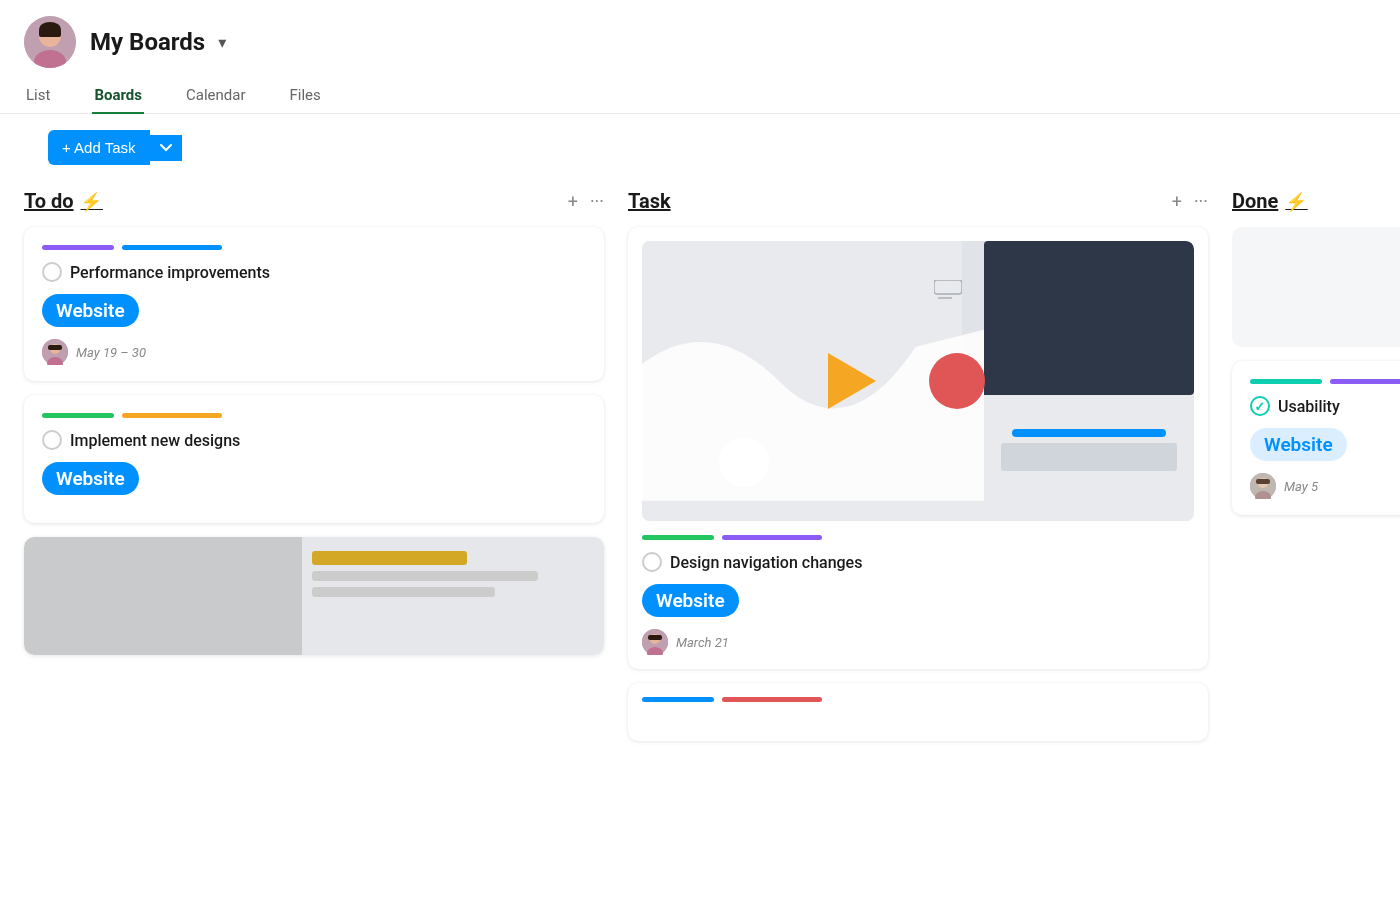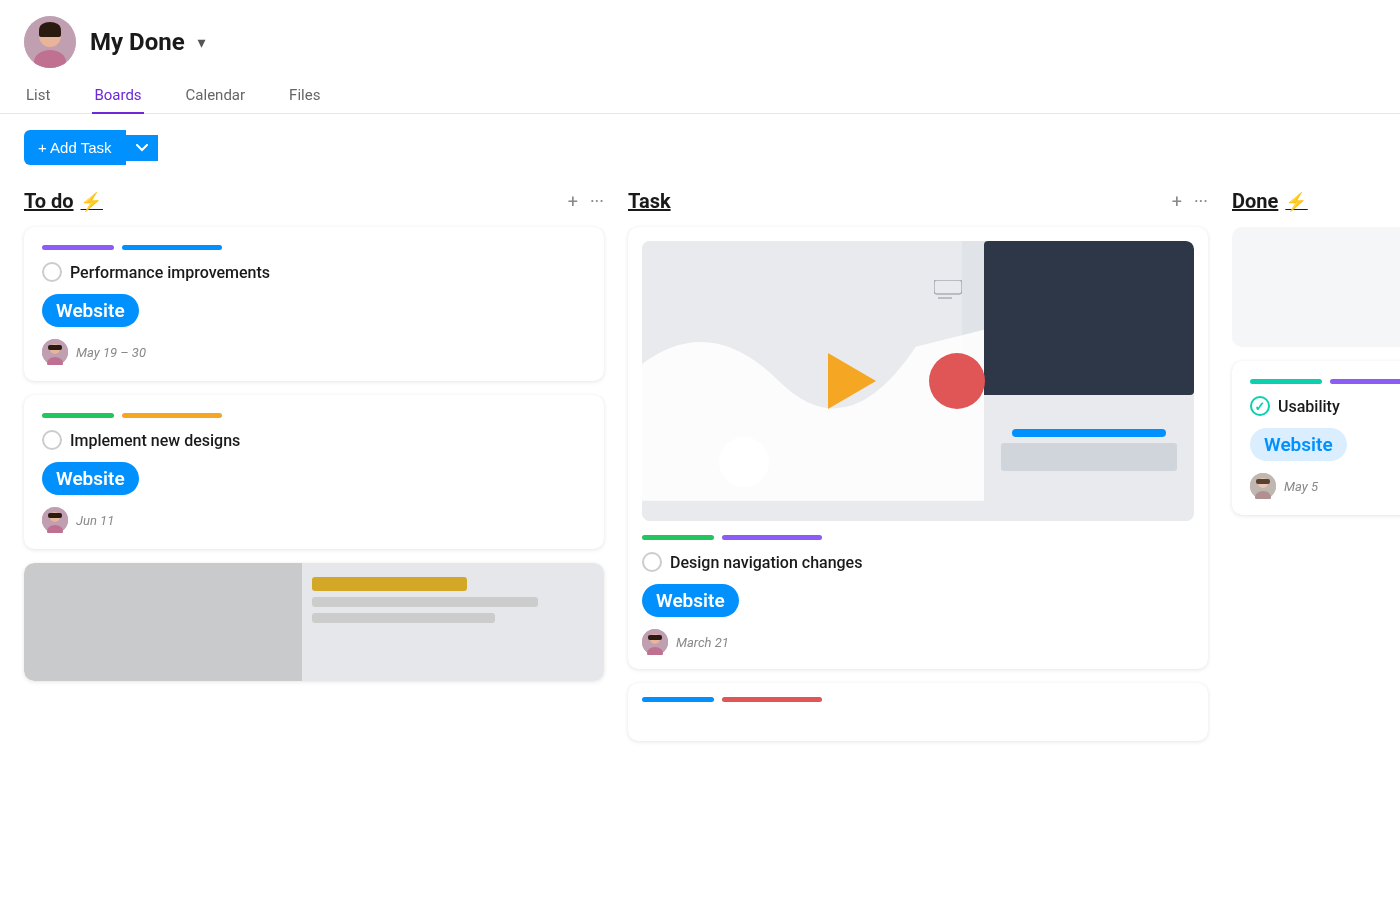--- a/index.html
+++ b/index.html
@@ -55,36 +55,37 @@
     .tab {
       padding: 8px 2px;
       font-size: 15px;
       cursor: pointer;
       color: #666;
       border-bottom: 2px solid transparent;
       margin-bottom: -1px;
       font-weight: 400;
     }
     .tab.active {
-      color: #6d28d9;
-      border-bottom: 2px solid #6d28d9;
-      font-weight: 400;
+      color: #14532d;
+      border-bottom: 2px solid #15803d;
+      font-weight: 700;
     }
 
     
     .toolbar {
       padding: 16px 24px;
     }
     .add-task-btn {
       display: flex;
       align-items: center;
       border-radius: 6px;
       overflow: hidden;
       border: none;
       cursor: pointer;
+      margin-left: 24px;
     }
     .add-task-main {
       background: #0091FF;
       color: #fff;
       padding: 9px 14px;
       font-size: 15px;
       font-weight: 500;
       display: flex;
       align-items: center;
       gap: 5px;
@@ -330,21 +331,21 @@
         <circle cx="26" cy="20" r="11" fill="#e8b49a"></circle>
 
         <ellipse cx="26" cy="46" rx="16" ry="12" fill="#c07090"></ellipse>
 
         <ellipse cx="26" cy="13" rx="11" ry="7" fill="#2a1a10"></ellipse>
         <rect x="15" y="13" width="22" height="8" fill="#2a1a10" rx="2"></rect>
       </svg>
     </div>
     <div>
       <div class="title-group">
-        <span class="page-title">My Done</span>
+        <span class="page-title">My Boards</span>
         <span class="chevron-down">▾</span>
       </div>
     </div>
   </div>
   <div class="tabs">
     <span class="tab">List</span>
     <span class="tab active">Boards</span>
     <span class="tab">Calendar</span>
     <span class="tab">Files</span>
   </div>
@@ -401,31 +402,20 @@
     <div class="card">
       <div class="card-tags">
         <div class="tag-bar" style="background:#22C55E;width:72px;"></div>
         <div class="tag-bar" style="background:#F5A623;width:100px;"></div>
       </div>
       <div class="card-title">
         <span class="check-circle"></span>
         <span>Implement new designs</span>
       </div>
       <div class="badge">Website</div>
-      <div class="card-footer">
-        <div class="mini-avatar">
-          <svg viewBox="0 0 26 26" width="26" height="26">
-              <circle cx="13" cy="13" r="13" fill="#c0a0b0"></circle>
-              <circle cx="13" cy="10" r="5" fill="#e8b49a"></circle>
-              <ellipse cx="13" cy="24" rx="8" ry="6" fill="#c07090"></ellipse>
-              <rect x="6" y="6" width="14" height="5" fill="#2a1a10" rx="2"></rect>
-            </svg>
-        </div>
-        <span>Jun 11</span>
-      </div>
     </div>
 
     <div class="card" style="padding:0;overflow:hidden;">
       <div style="width:100%;height:118px;background:#f0f0f0;border-radius:10px;display:flex;overflow:hidden;">
         <div style="width:48%;background:#c8cacc;border-radius:8px 0 0 8px;"></div>
         <div style="width:52%;background:#e5e7ea;display:flex;flex-direction:column;gap:6px;padding:14px 10px;">
           <div style="height:14px;background:#d4a827;border-radius:3px;width:55%;"></div>
           <div style="height:10px;background:#ccc;border-radius:3px;width:80%;"></div>
           <div style="height:10px;background:#ccc;border-radius:3px;width:65%;"></div>
         </div>

